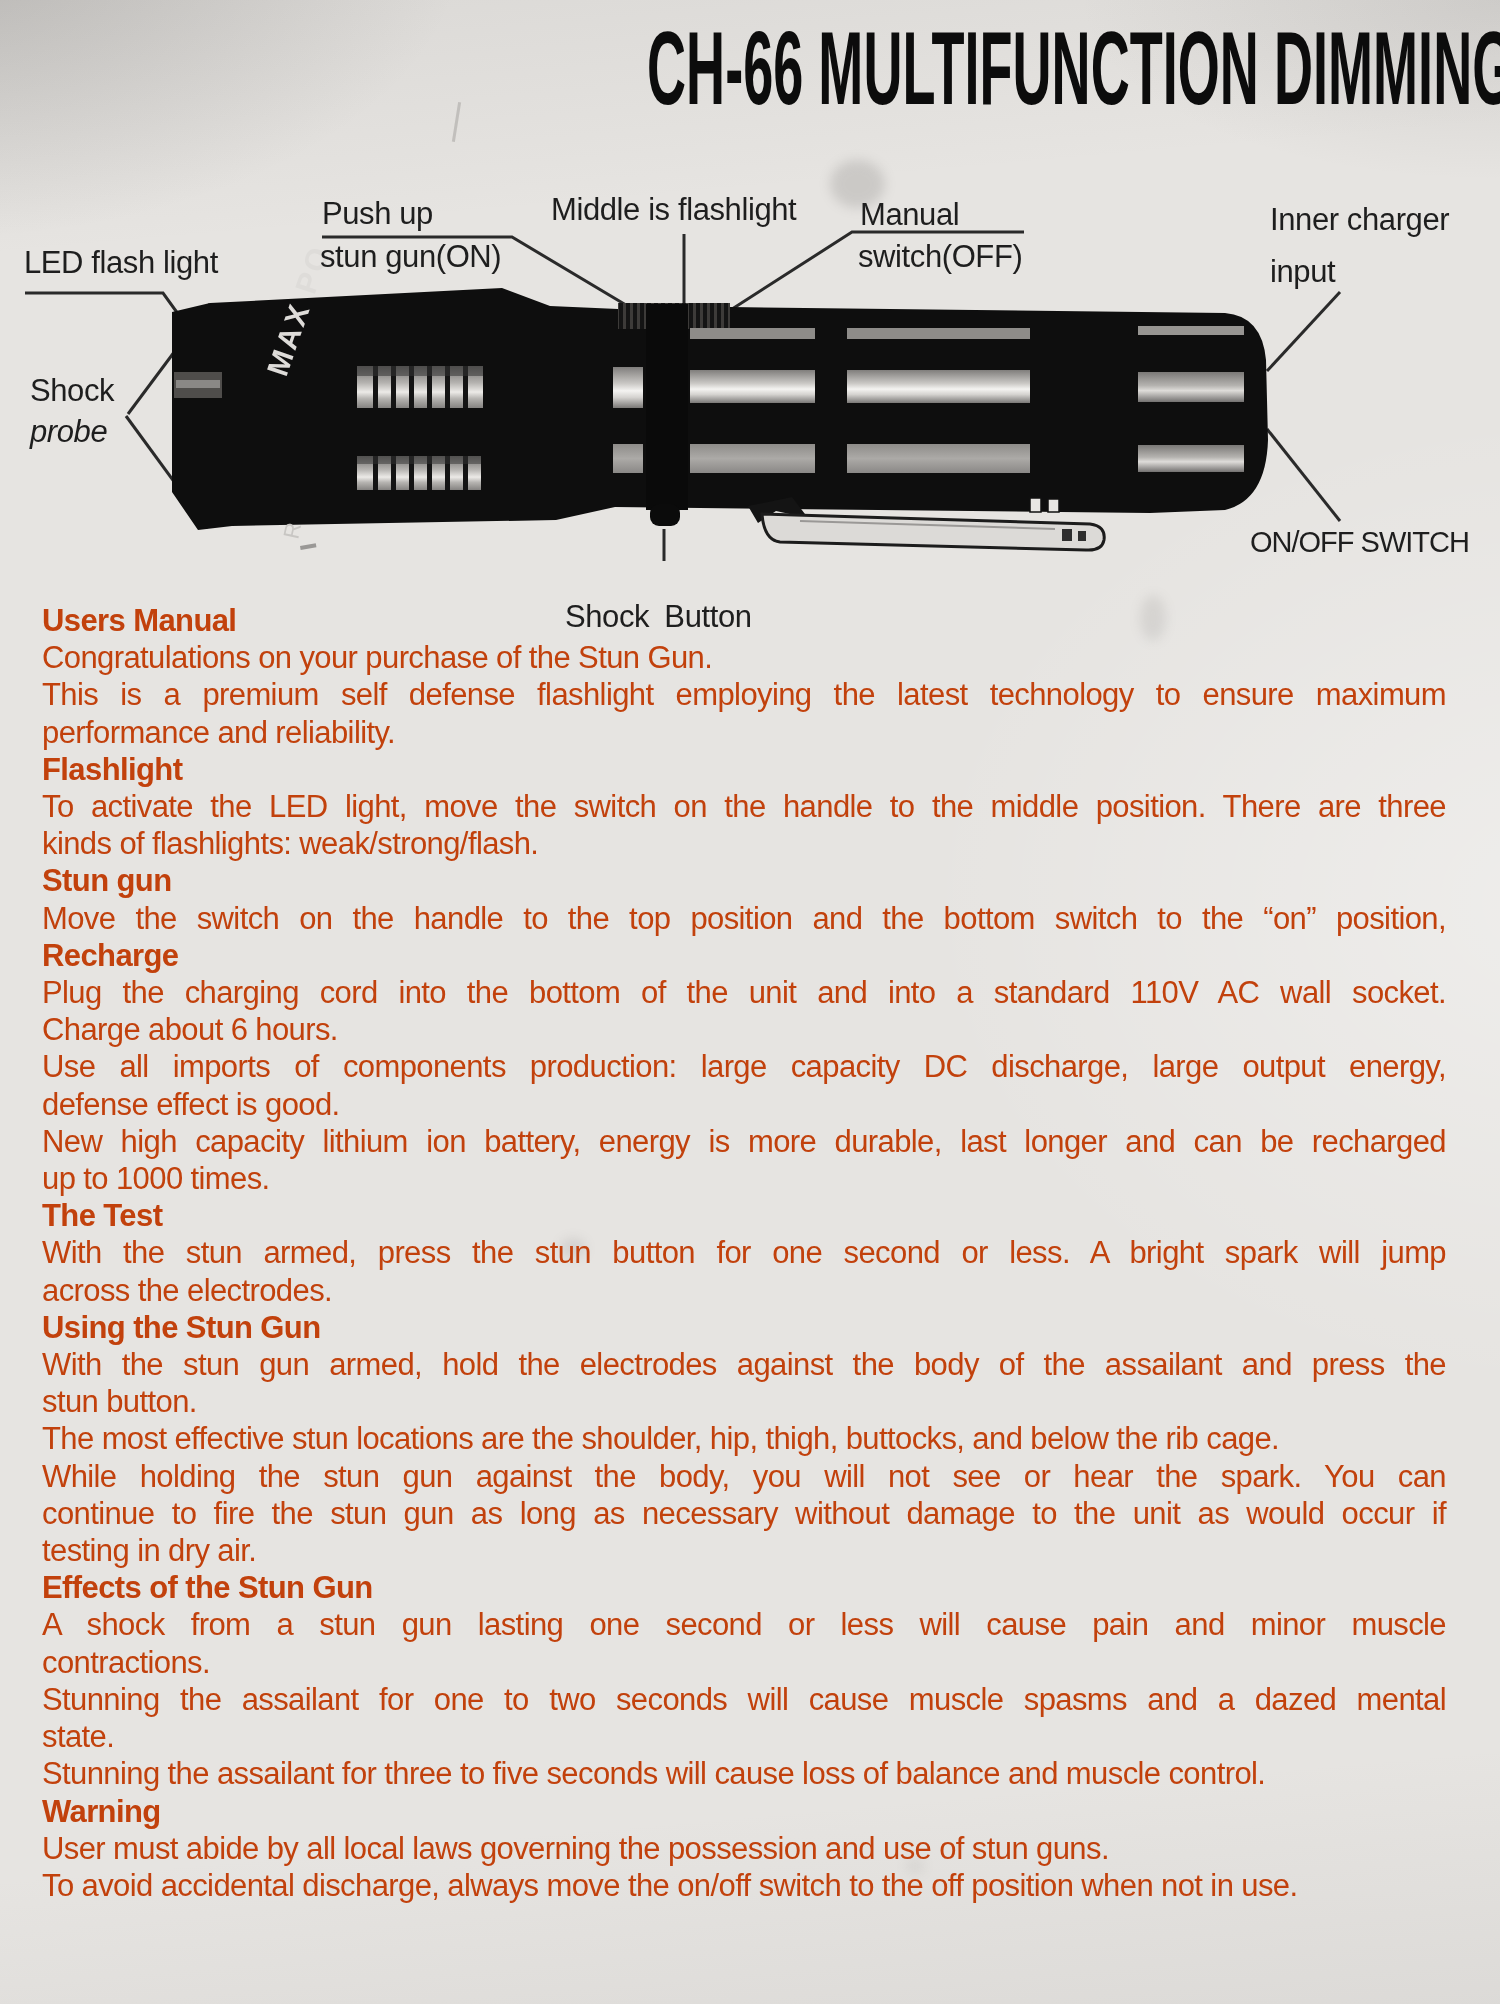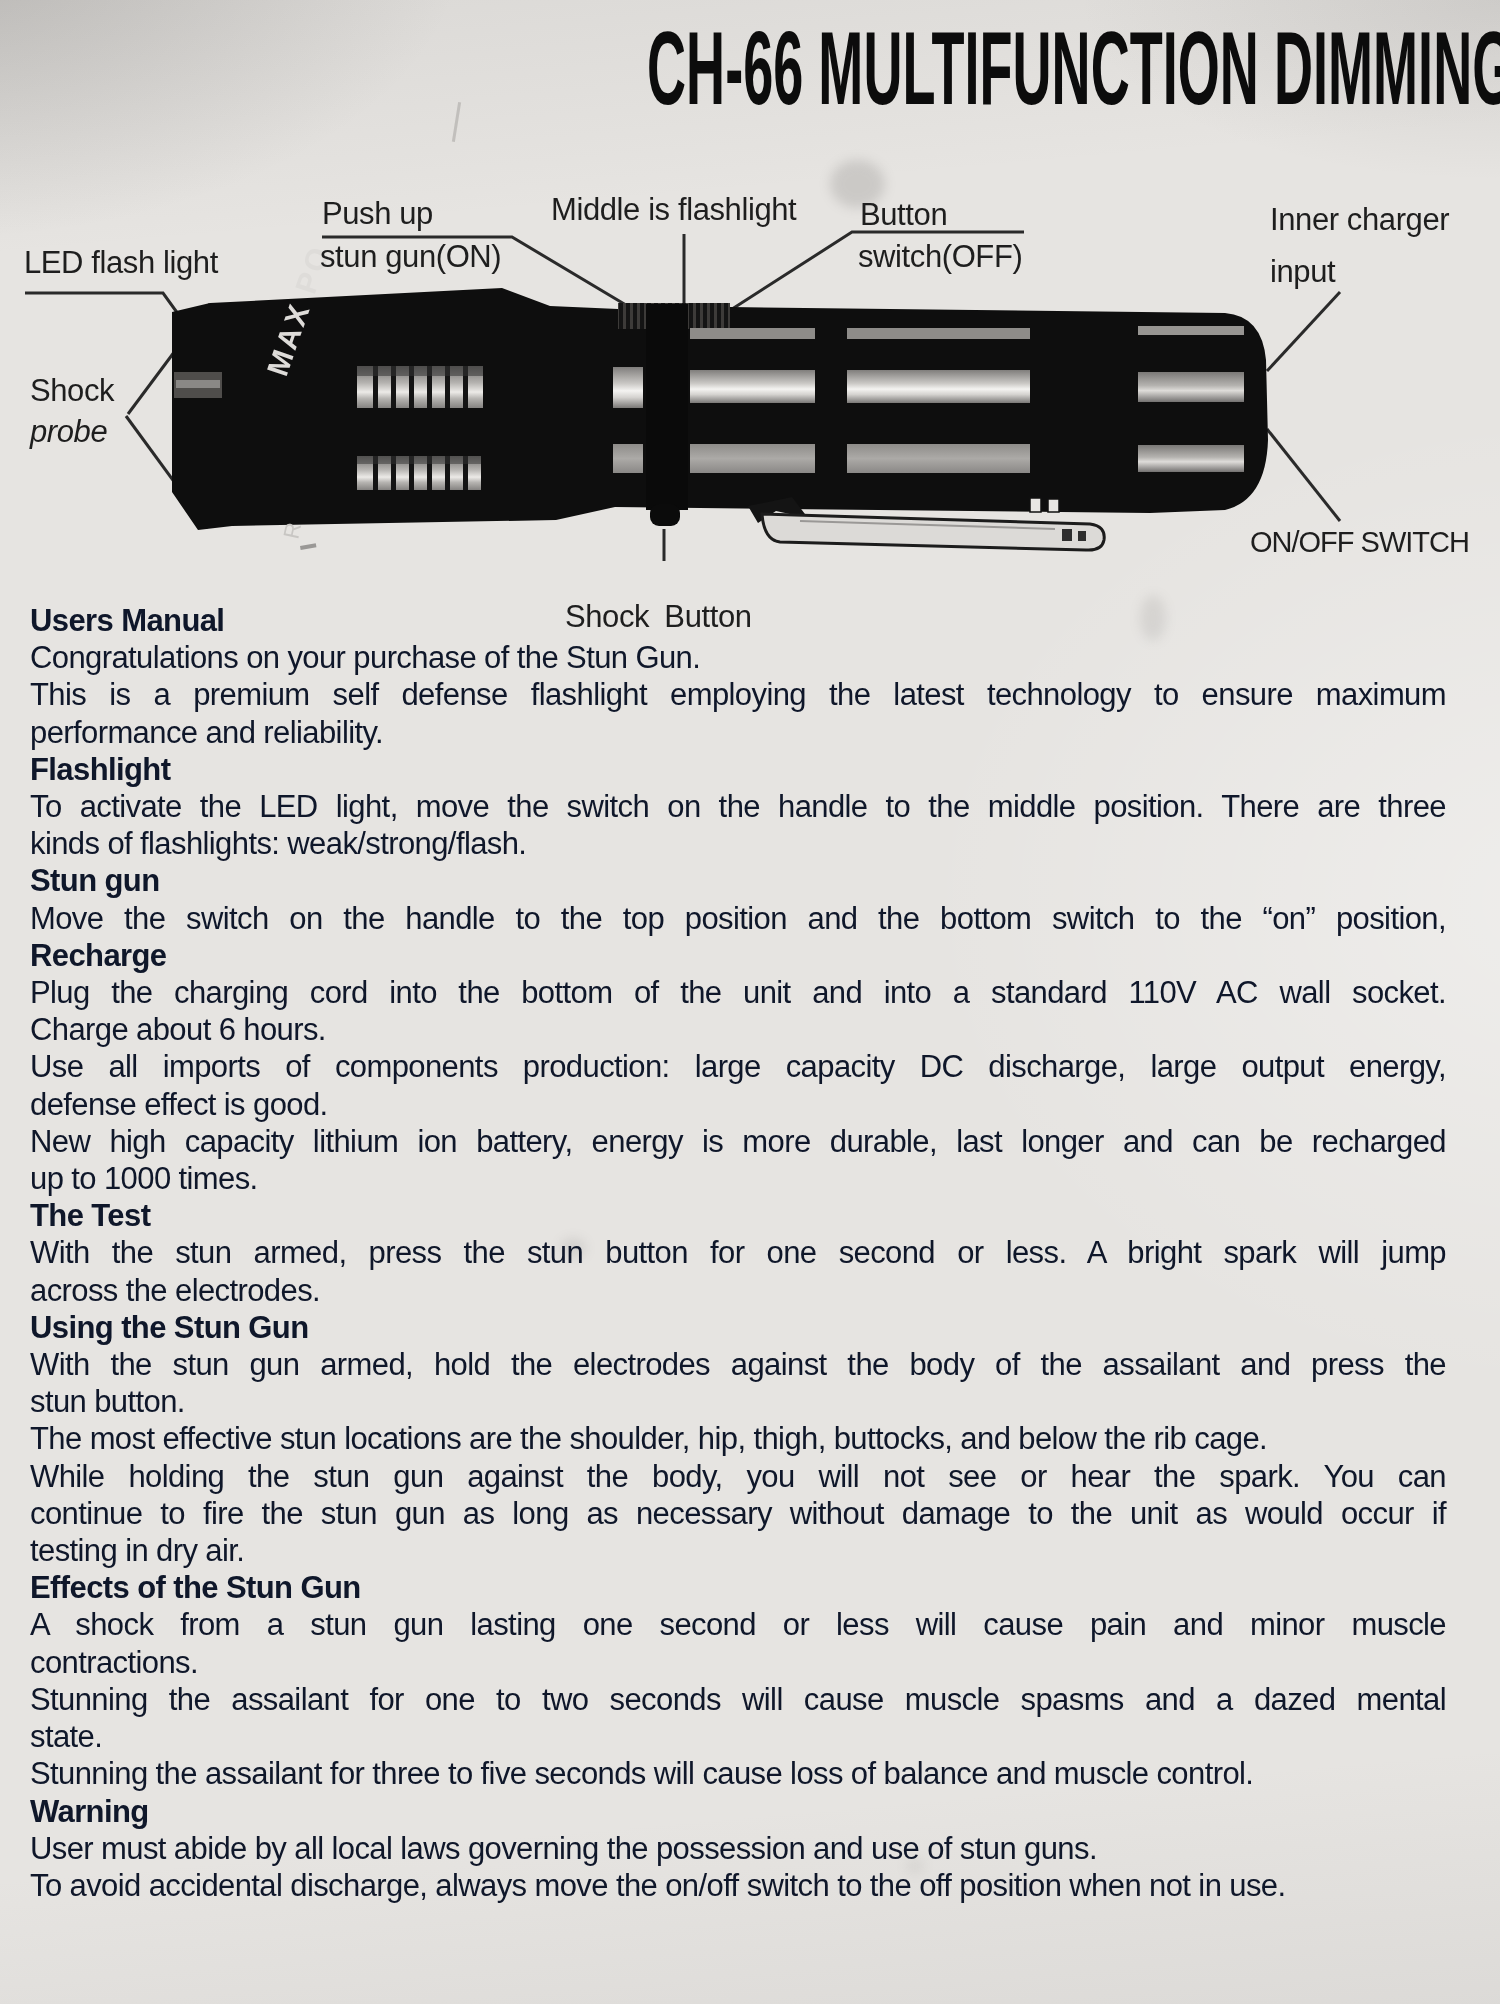--- a/index.html
+++ b/index.html
@@ -41,21 +41,21 @@
   #lbl-ctrl2{left:858px;top:240px;}
   #lbl-inner1{left:1270px;top:203px;}
   #lbl-inner2{left:1270px;top:255px;}
   #lbl-onoff{left:1250px;top:525px;font-size:29px;letter-spacing:-1px;}
   #lbl-shockbtn{left:565px;top:564px;word-spacing:7px;margin-top:36px;}
 
   #diagram-svg{position:absolute;left:0;top:0;}
 
   
   #manual{position:absolute;left:30px;top:602px;width:1416px;}
-  #manual > div{line-height:37.2px;font-size:31px;letter-spacing:-.6px;color:#0f172a;}
+  #manual > div{line-height:37.2px;font-size:31px;letter-spacing:-.6px;color:#c2410c;margin-left:12px;}
   .mhead{font-weight:bold;text-align:left;}
   .mline{text-align:justify;text-align-last:justify;}
   .mlast{text-align-last:left;}
 </style>
 </head>
 <body>
 
 <div id="page">
   <div class="shade"></div>
   <div class="crease"></div>
@@ -186,21 +186,21 @@
       <rect x="300" y="546" width="16" height="4" fill="#9a9896" transform="rotate(-10 300 546)"></rect>
     </g>
   </svg>
 
   <div class="dlabel" id="lbl-led">LED flash light</div>
   <div class="dlabel" id="lbl-shock1">Shock</div>
   <div class="dlabel" id="lbl-shock2">probe</div>
   <div class="dlabel" id="lbl-push1">Push up</div>
   <div class="dlabel" id="lbl-push2">stun gun(ON)</div>
   <div class="dlabel" id="lbl-middle">Middle is flashlight</div>
-  <div class="dlabel" id="lbl-ctrl1">Button</div>
+  <div class="dlabel" id="lbl-ctrl1">Manual</div>
   <div class="dlabel" id="lbl-ctrl2">switch(OFF)</div>
   <div class="dlabel" id="lbl-inner1">Inner charger</div>
   <div class="dlabel" id="lbl-inner2">input</div>
   <div class="dlabel" id="lbl-onoff">ON/OFF SWITCH</div>
   <div class="dlabel" id="lbl-shockbtn">Shock  Button</div>
 
   <div id="manual">
       <div class="mhead">Users Manual</div>
       <div class="mline mlast">Congratulations on your purchase of the Stun Gun.</div>
       <div class="mline">This is a premium self defense flashlight employing the latest technology to ensure maximum</div>

